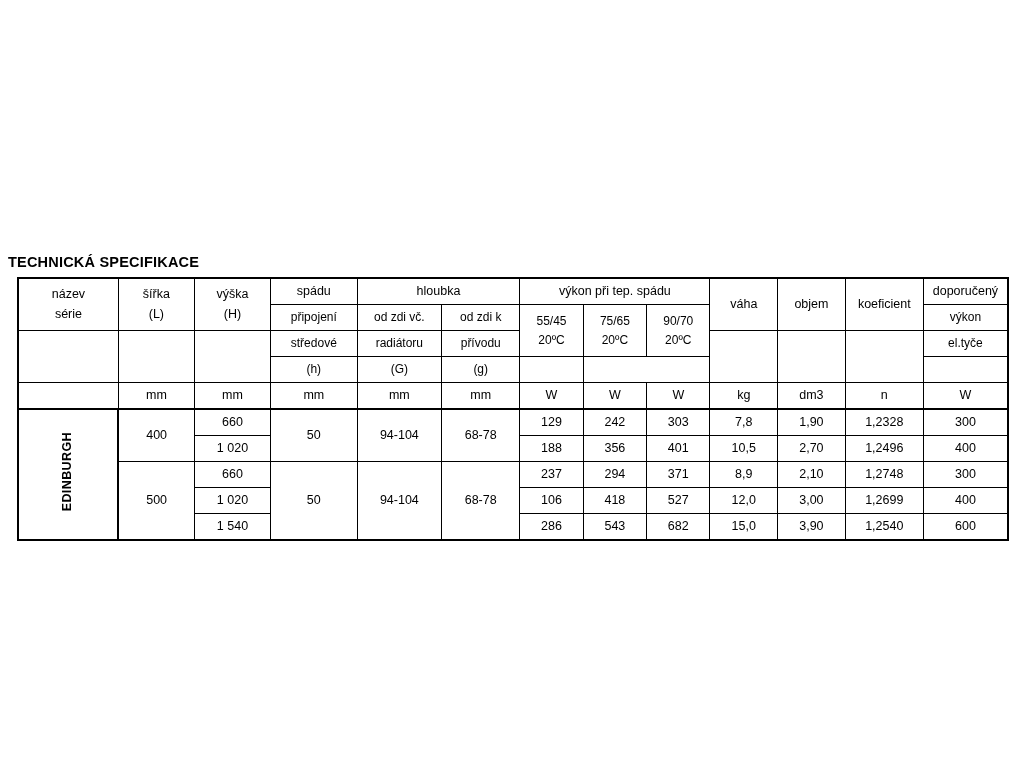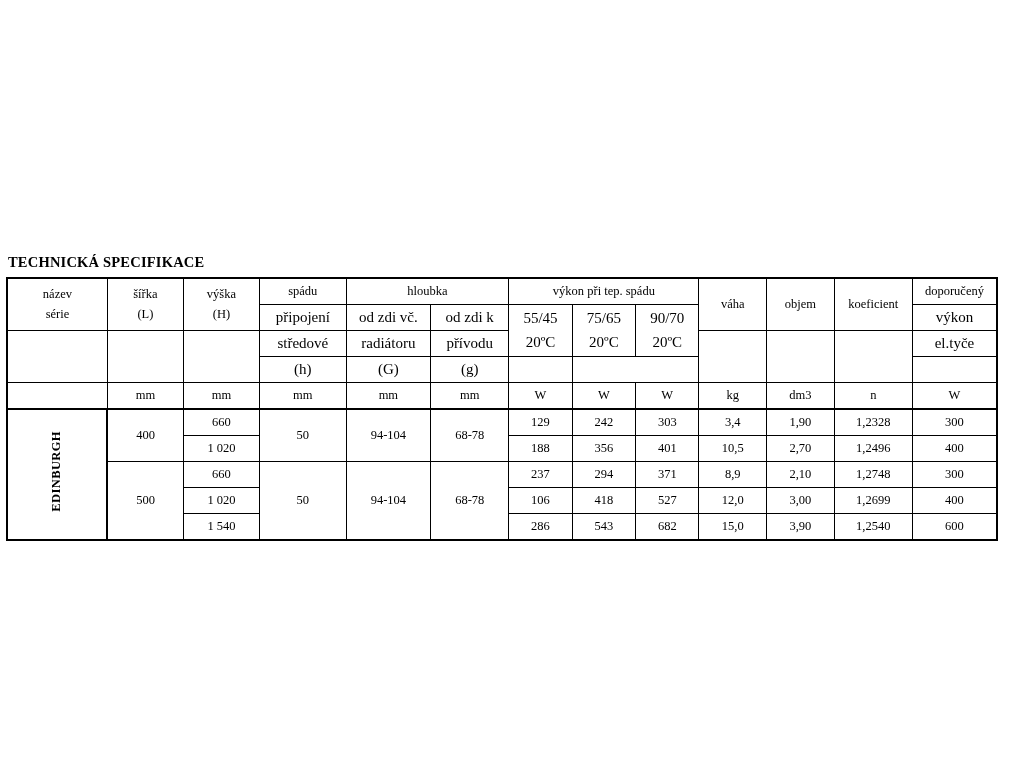--- a/index.html
+++ b/index.html
@@ -10,36 +10,35 @@
     background: #ffffff;
     font-family: "Liberation Sans", sans-serif;
     color: #000000;
   }
 
   #page {
     position: relative;
     width: 1024px;
     height: 624px;
     overflow: hidden;
-    font-family: Liberation Serif, serif;
   }
 
   #title {
     position: absolute;
     left: 8px;
     top: 254px;
     font-size: 14.5px;
     font-weight: bold;
     letter-spacing: 0.2px;
     white-space: nowrap;
   }
 
   #spec-table {
     position: absolute;
-    left: 6px;
+    left: 17px;
     top: 277px;
     width: 992px;
     border-collapse: collapse;
     table-layout: fixed;
     font-size: 12.5px;
   }
 
   #spec-table td {
     border: 1px solid #000000;
     text-align: center;
@@ -60,21 +59,21 @@
   .vertical-label {
     writing-mode: vertical-rl;
     transform: rotate(180deg);
     font-weight: bold;
     font-size: 12.5px;
     letter-spacing: 0.4px;
     white-space: nowrap;
   }
 
   .cell-sub {
-    font-size: 15px;
+    font-size: 12px;
   }
 
   .unit-row td {
     height: 24px;
   }
 </style>
 </head>
 <body>
 
 <div id="page">
@@ -181,21 +180,21 @@
           <span class="vertical-label">EDINBURGH</span>
         </td>
         <td rowspan="2">400</td>
         <td>660</td>
         <td rowspan="2">50</td>
         <td rowspan="2">94-104</td>
         <td rowspan="2">68-78</td>
         <td>129</td>
         <td>242</td>
         <td>303</td>
-        <td>3,4</td>
+        <td>7,8</td>
         <td>1,90</td>
         <td>1,2328</td>
         <td>300</td>
       </tr>
       <tr>
         <td>1 020</td>
         <td>188</td>
         <td>356</td>
         <td>401</td>
         <td>10,5</td>

